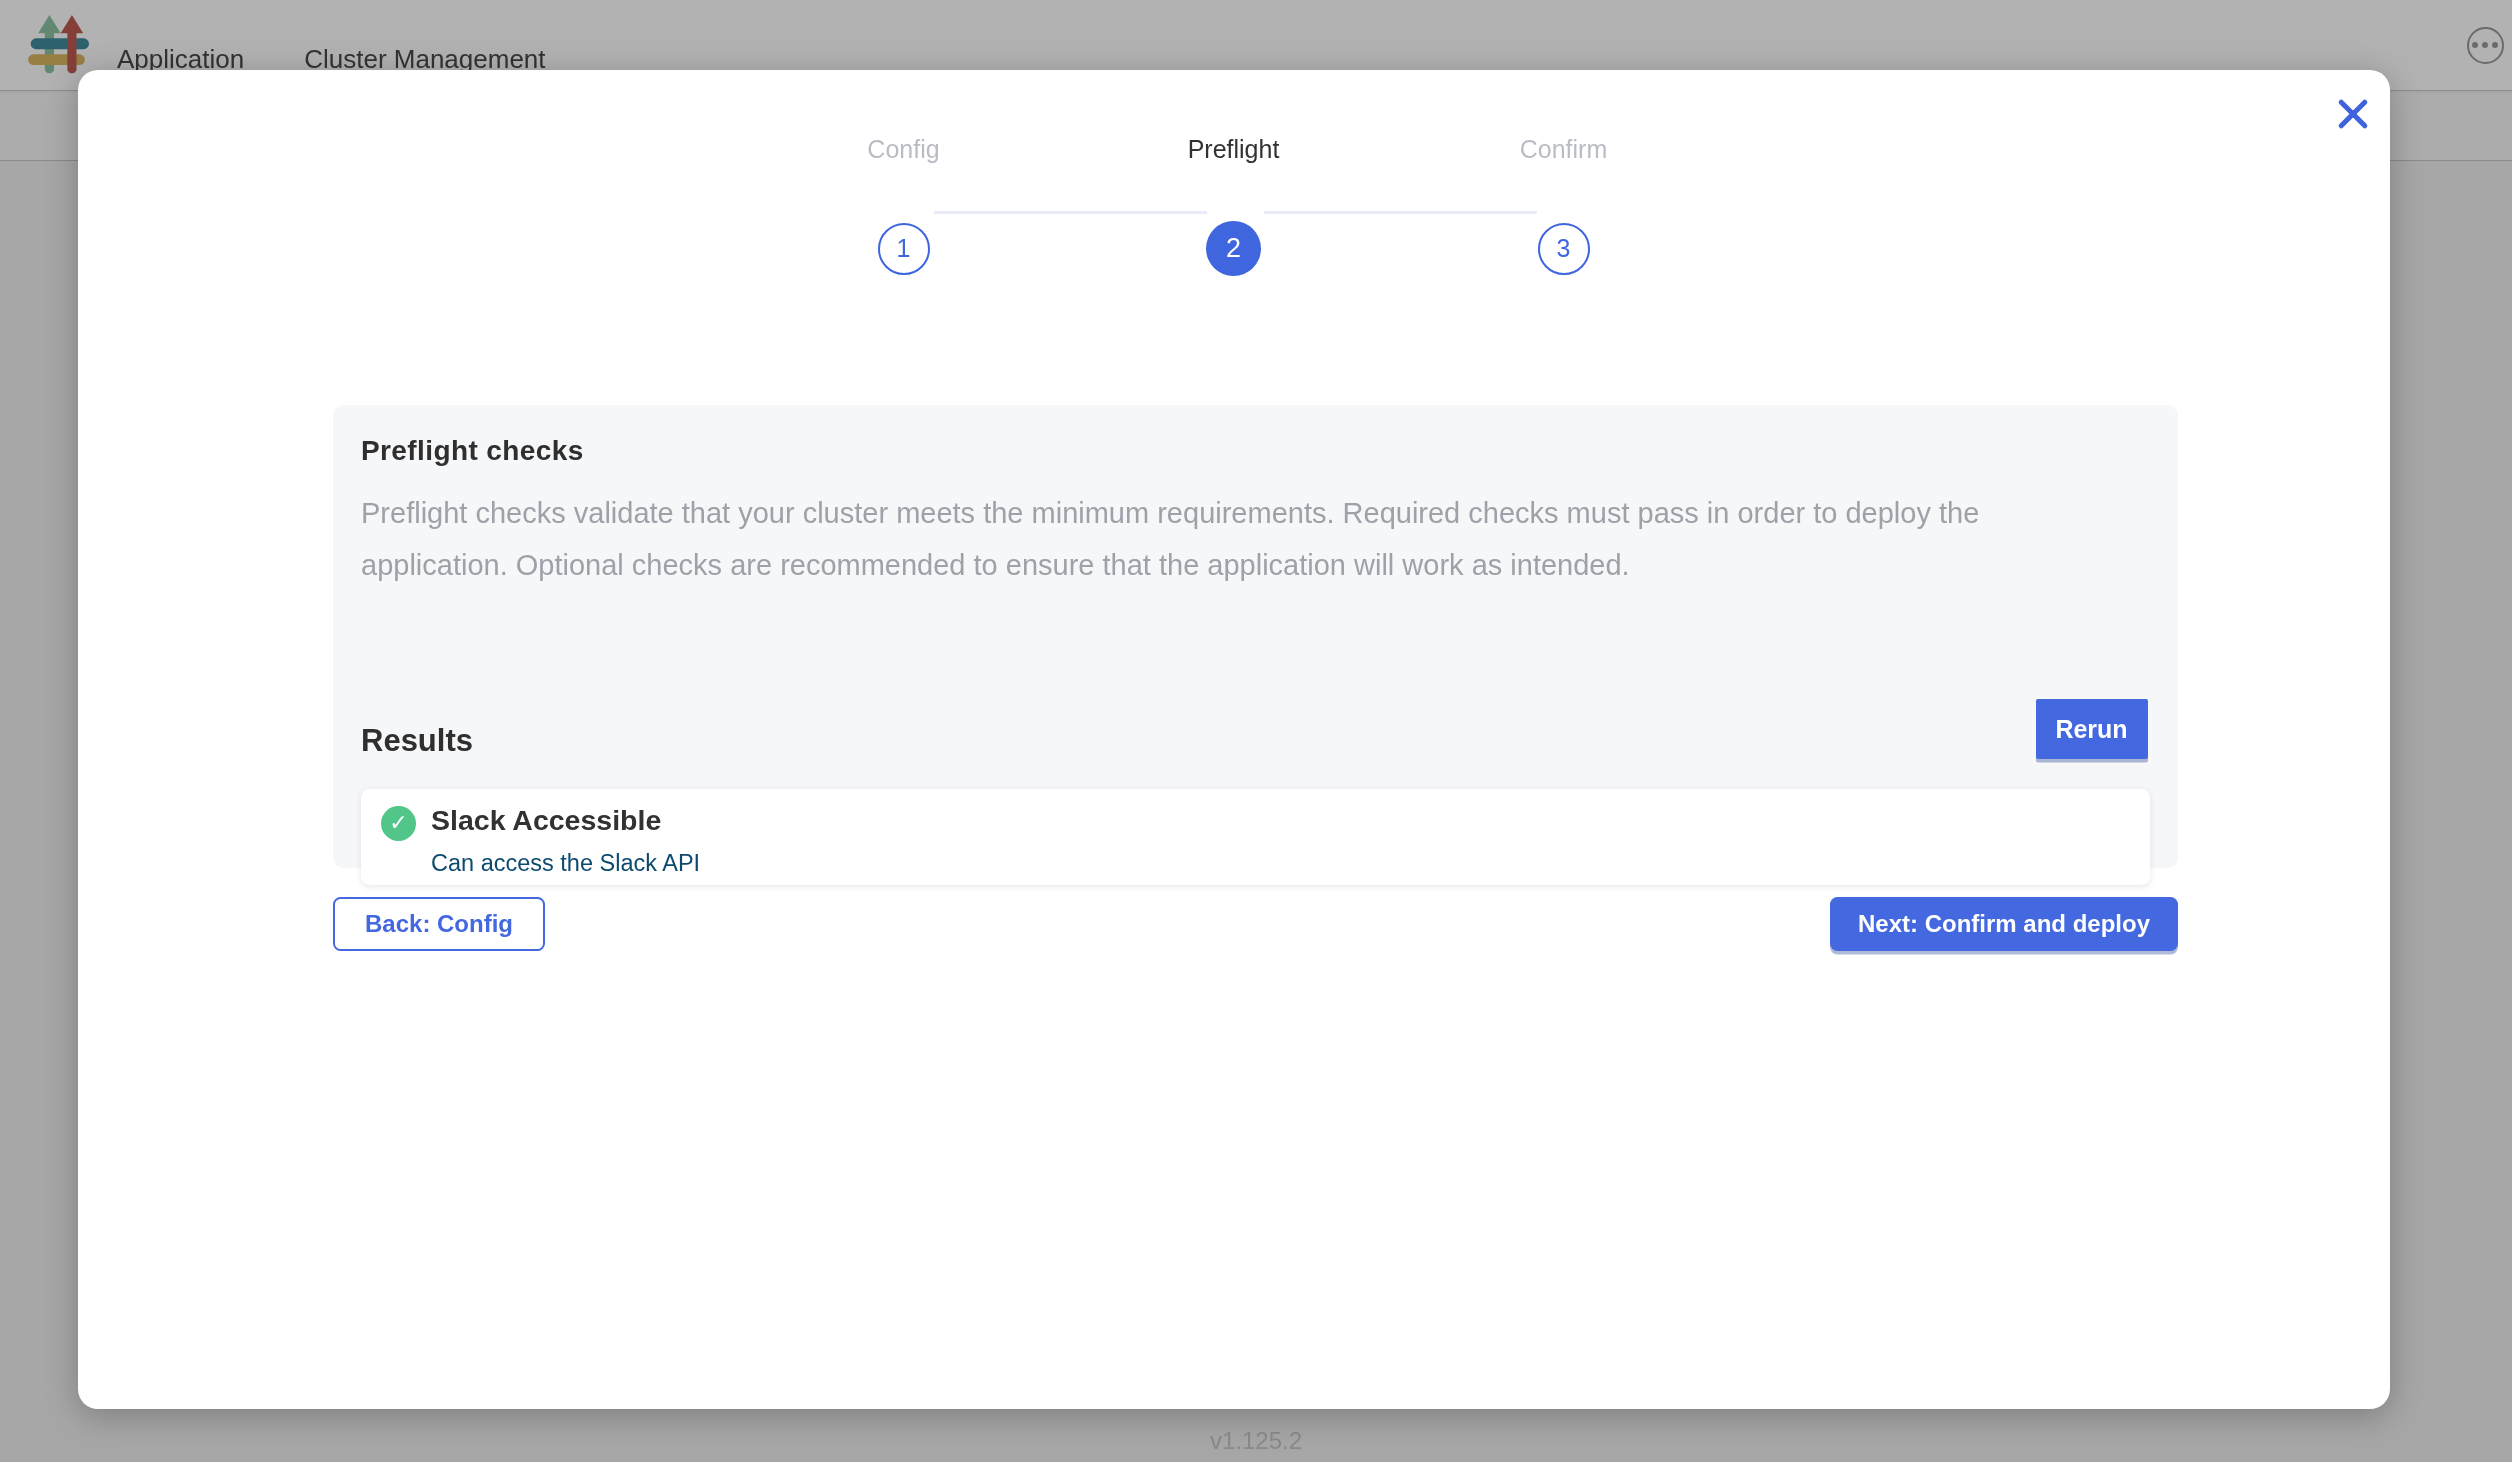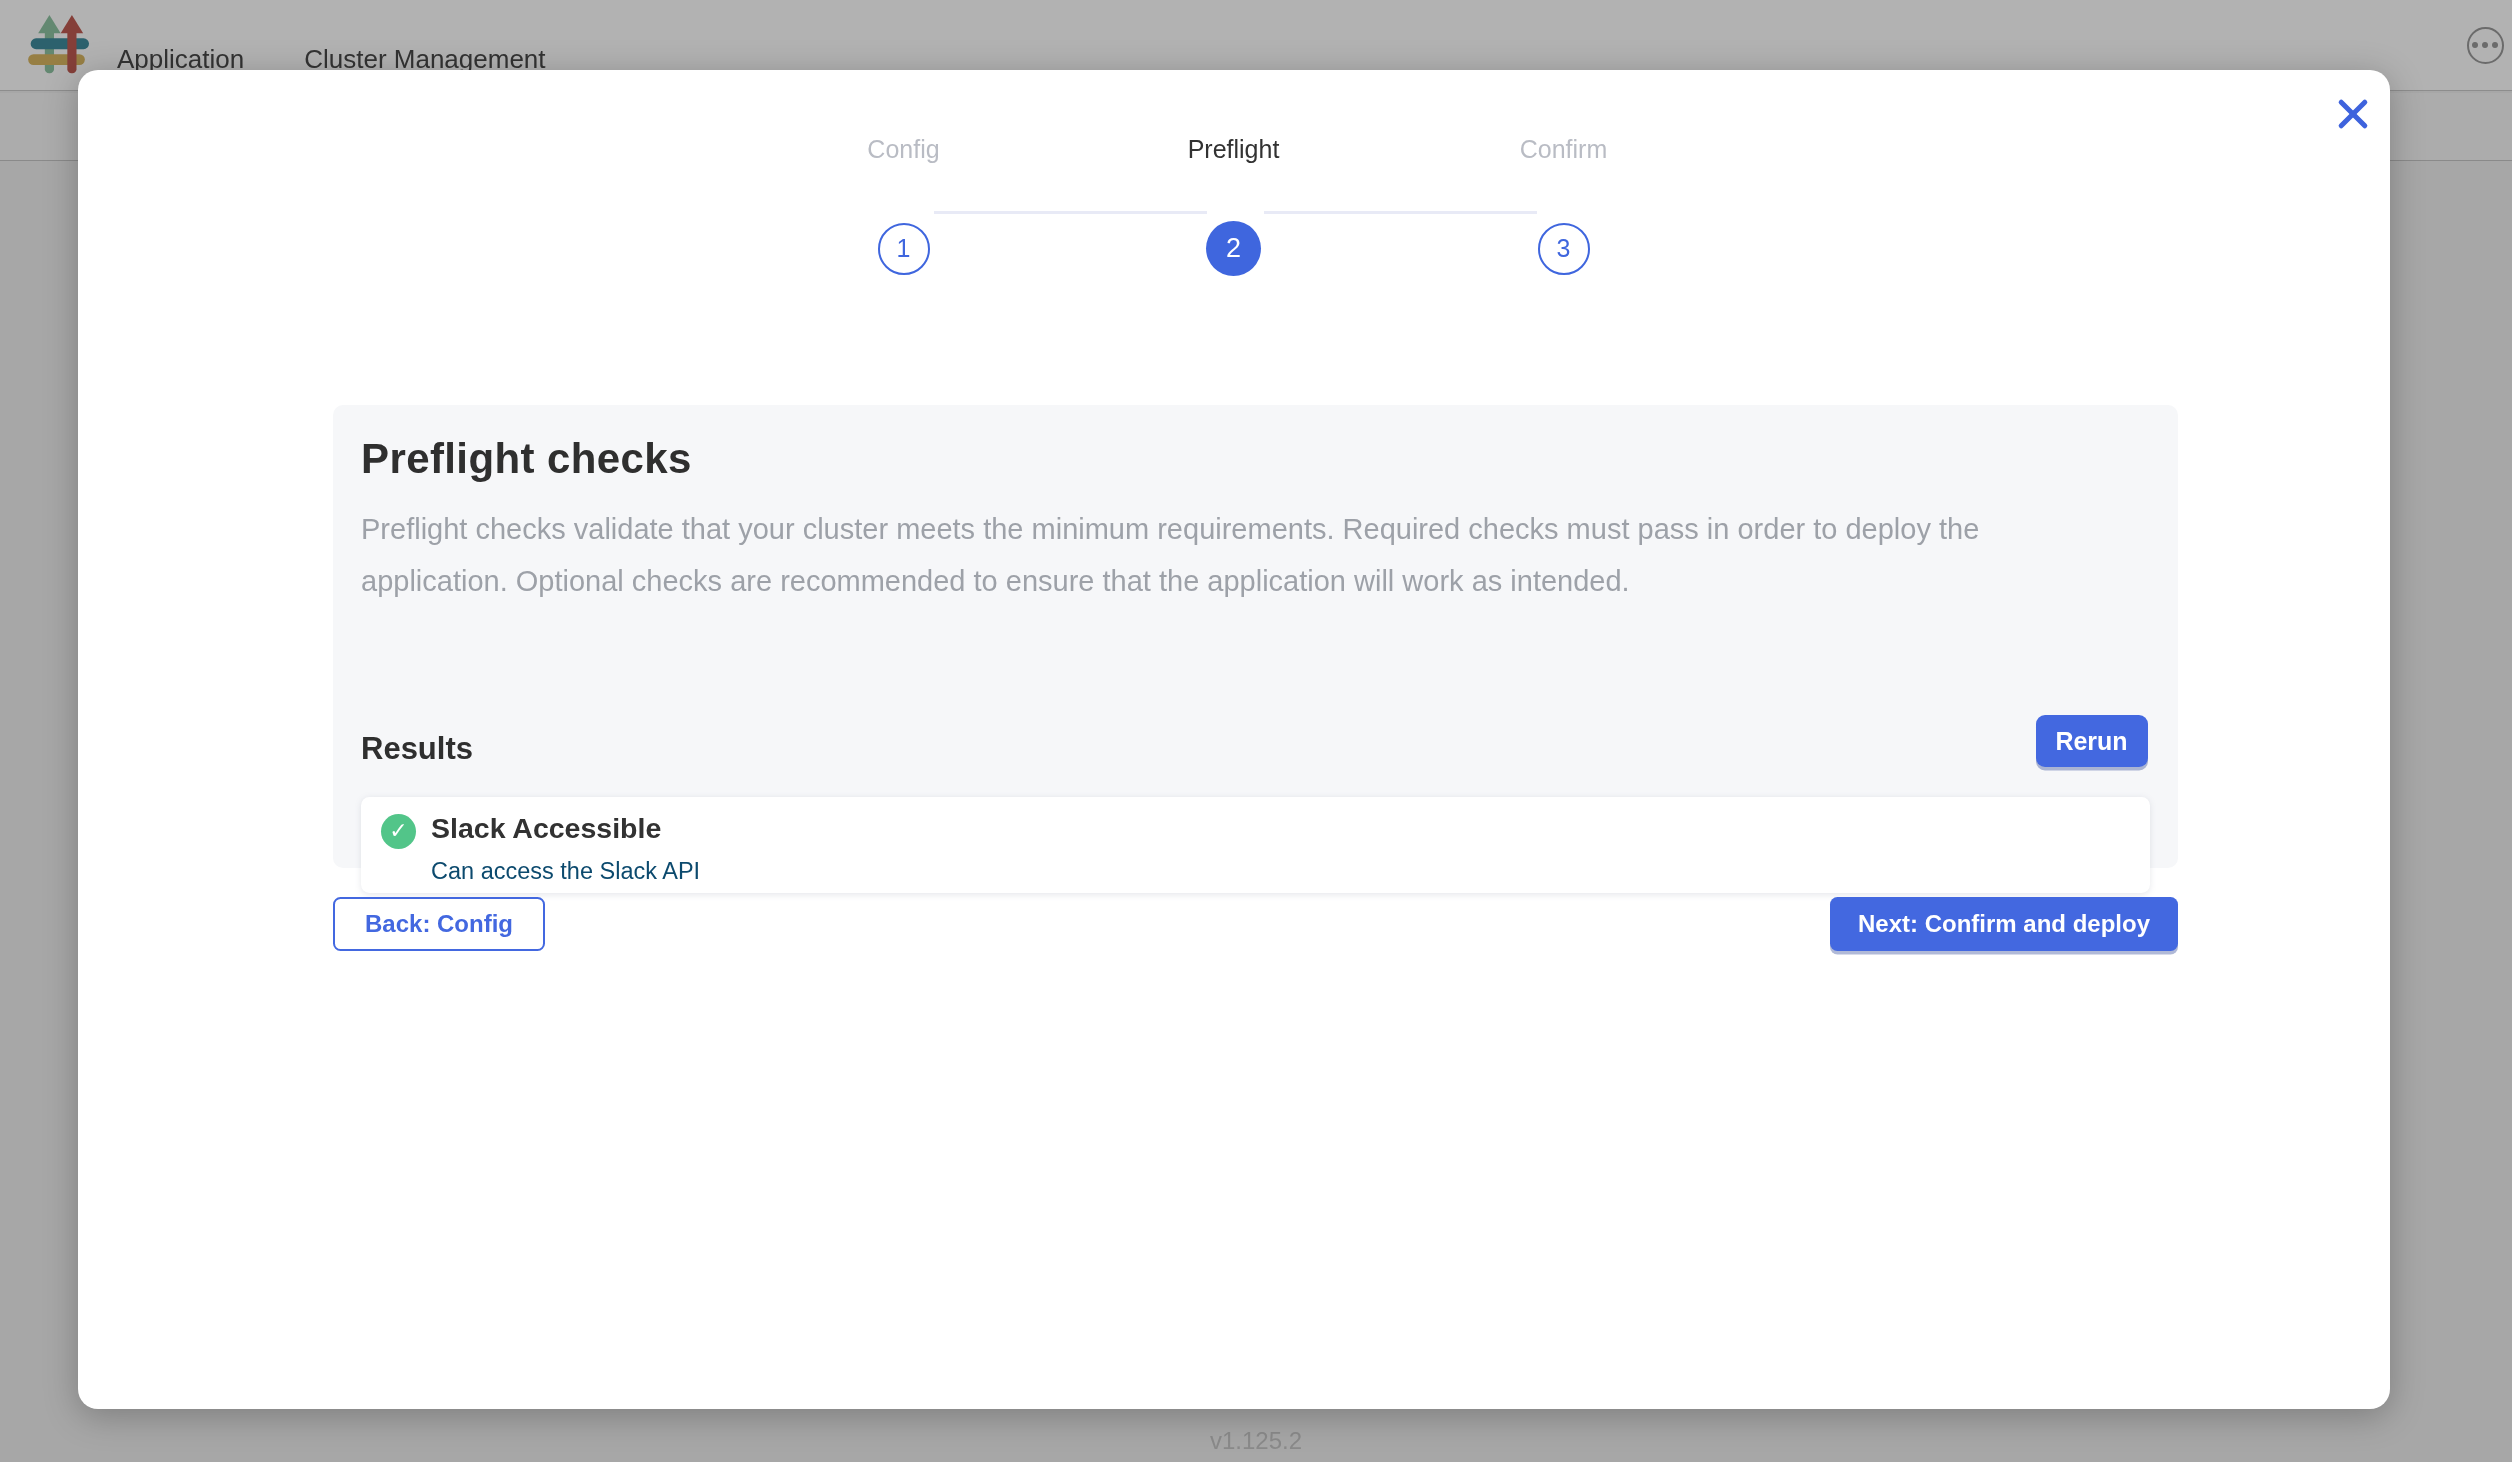--- a/index.html
+++ b/index.html
@@ -71,27 +71,27 @@
   }
   .connector { position: absolute; top: 79px; height: 3.4px; background: #e8eaf6; z-index: 1; }
   .connector.c1 { left: 195px; width: 273px; }
   .connector.c2 { left: 525px; width: 273px; }
 
   
   .panel {
     position: absolute; left: 255px; top: 335px; width: 1845px; height: 463px;
     background: #f6f7f9; border-radius: 10px; padding: 30px 28px 0 28px;
   }
-  .panel-title { font-size: 42px; font-weight: bold; color: #2f2f2f; letter-spacing: 0.4px; }
+  .panel-title { font-size: 28px; font-weight: bold; color: #2f2f2f; letter-spacing: 0.4px; }
   .panel-desc { margin-top: 20px; width: 1736px; font-size: 29px; line-height: 52px; color: #9da1a8; }
   .results-row { margin-top: 108px; display: flex; align-items: flex-end; }
   .results-title { font-size: 31px; font-weight: bold; color: #2f2f2f; }
   .rerun-btn {
     margin-left: auto; margin-right: 2.5px;
-    width: 112px; height: 52px; border-radius: 9px; border: none; cursor: pointer;
+    width: 112px; height: 60px; border-radius: 2px; border: none; cursor: pointer;
     background: #4368e0; color: #ffffff; font-size: 25px; font-weight: bold;
     font-family: inherit;
     box-shadow: 0 3.4px 0 rgba(30, 55, 140, 0.35);
   }
   .result-card {
     margin-top: 30px; width: 1789px; height: 96px;
     background: #ffffff; border-radius: 8.4px;
     box-shadow: 0 1.7px 6.7px rgba(120,130,150,0.18);
     display: flex; align-items: flex-start; padding: 15px 0 0 20px;
   }

